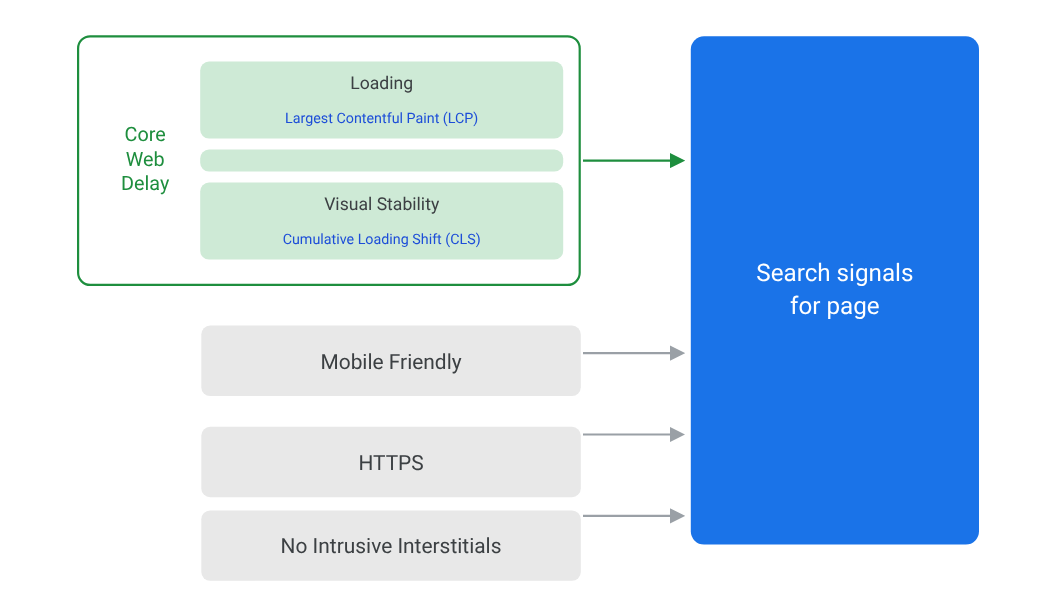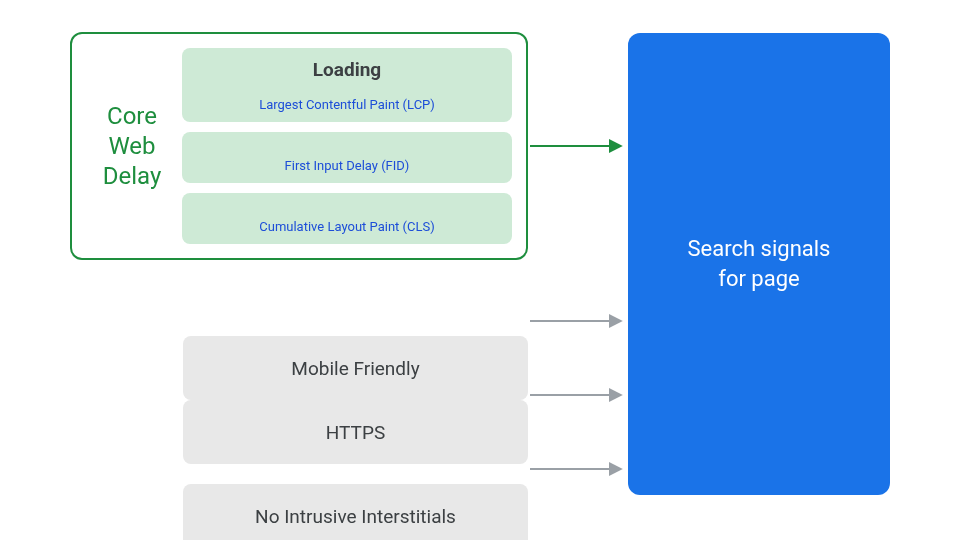--- a/index.html
+++ b/index.html
@@ -19,64 +19,63 @@
     height: 228px;
     border: 2px solid #1e8e3e;
     border-radius: 12px;
     display: flex;
     align-items: center;
     padding: 12px 14px 12px 10px;
   }
   .cwv-label {
     width: 100px;
     color: #1e8e3e;
-    font-size: 24px;
+    font-size: 18px;
     line-height: 1.25;
     text-align: center;
     font-weight: 400;
   }
   .vitals-stack {
     flex: 1;
     display: flex;
     flex-direction: column;
     gap: 10px;
   }
   .vital {
     background: #ceead6;
     border-radius: 8px;
     padding: 10px 12px;
     text-align: center;
   }
   .vital .vt-title {
     color: #3c4043;
-    font-size: 19px;
-    font-weight: 700;
+    font-size: 16px;
+    font-weight: 400;
   }
   .vital .vt-sub {
     color: #1d4ed8;
     font-size: 13px;
     margin-top: 16px;
   }
   .signal {
     position: absolute;
     left: 183px;
     width: 345px;
     height: 64px;
     background: #e8e8e8;
     border-radius: 8px;
     display: flex;
     align-items: center;
     justify-content: center;
     color: #3c4043;
     font-size: 19px;
-    margin-top: 40px;
   }
   .signal.s1 { top: 296px; }
-  .signal.s2 { top: 360px; }
-  .signal.s3 { top: 444px; }
+  .signal.s2 { top: 388px; }
+  .signal.s3 { top: 464px; }
   .target {
     position: absolute;
     left: 628px;
     top: 33px;
     width: 262px;
     height: 462px;
     background: #1a73e8;
     border-radius: 12px;
     color: #ffffff;
     display: flex;
@@ -102,24 +101,24 @@
     <span>Core</span><br>
     <span>Web</span><br>
     <span>Delay</span>
   </div>
   <div class="vitals-stack">
     <div class="vital">
       <div class="vt-title">Loading</div>
       <div class="vt-sub">Largest Contentful Paint (LCP)</div>
     </div>
     <div class="vital">
-      <div class="vt-sub">First Input Delay (FID)</div>
     </div>
     <div class="vital">
-      <div class="vt-sub">Cumulative Layout Paint (CLS)</div>
+      <div class="vt-title">Visual Stability</div>
+      <div class="vt-sub">Cumulative Loading Shift (CLS)</div>
     </div>
   </div>
 </div>
 
 <div class="signal s1">
   <span>Mobile Friendly</span>
 </div>
 <div class="signal s2">
   <span>HTTPS</span>
 </div>

